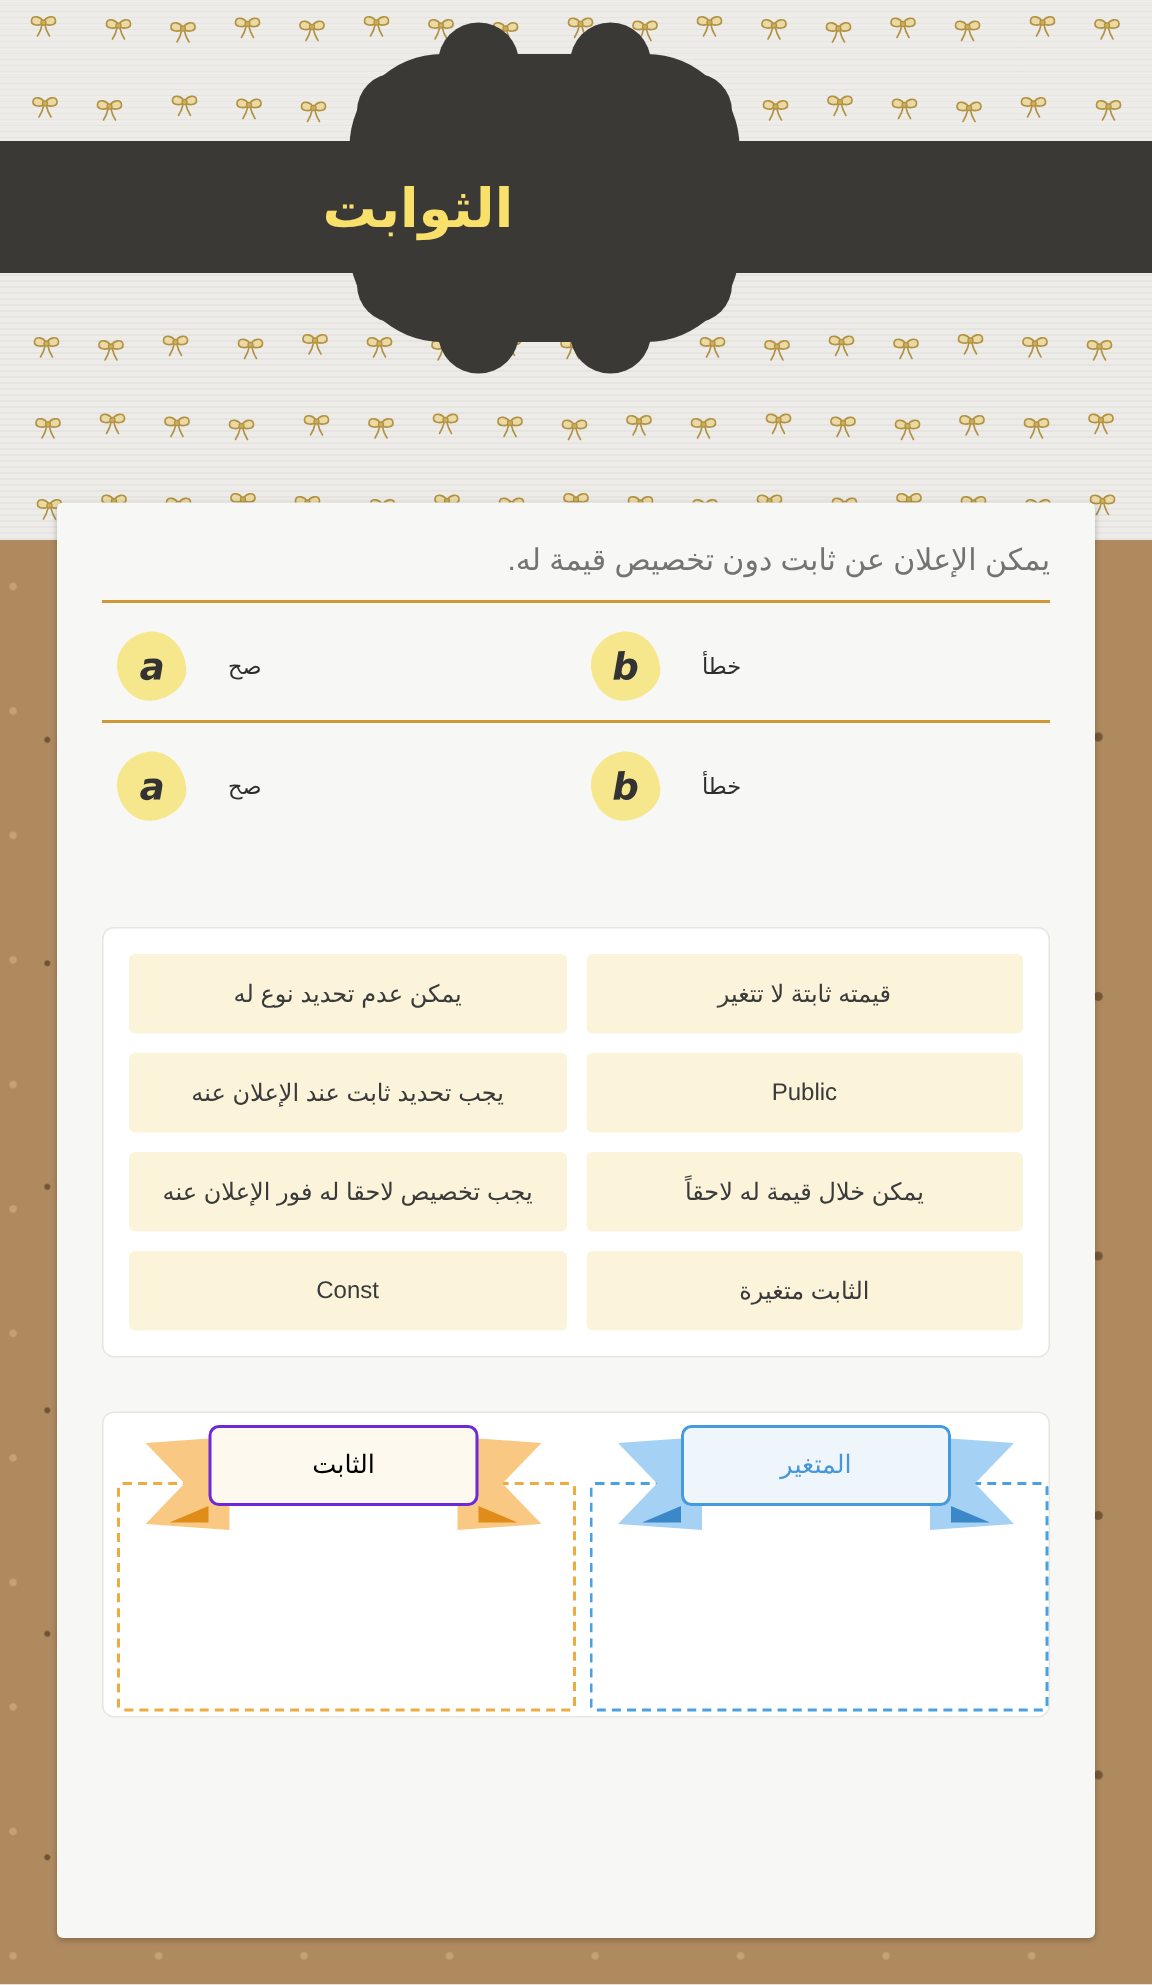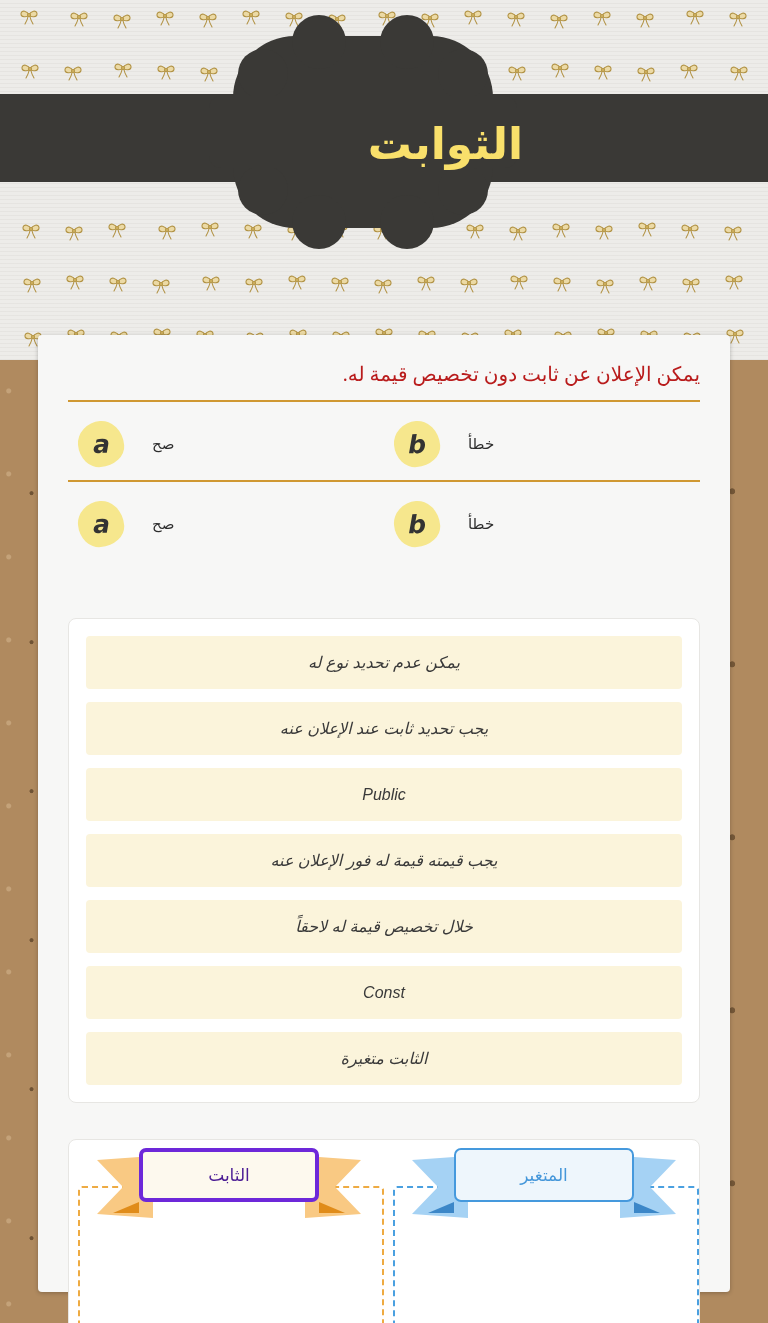--- a/index.html
+++ b/index.html
@@ -15,57 +15,57 @@
     background-size:137px 149px, 89px 101px, 211px 173px, 61px 53px, 97px 83px;}
   
   .paper{position:absolute;left:0;top:0;width:768px;height:360px;
     background-color:#edece9;
     background-image:repeating-linear-gradient(0deg, rgba(110,105,90,.06) 0 1px, transparent 1px 4px);}
   #bows{position:absolute;inset:0;}
   .bow{position:absolute;width:20px;height:18px;opacity:.92;}
   .band{position:absolute;left:0;top:94px;width:768px;height:88px;background:#3a3936;}
   .badge{position:absolute;left:203px;top:6px;width:320px;height:252px;}
   .badge svg{position:absolute;inset:0;}
-  .badge-title{position:absolute;left:0;right:0;top:112px;text-align:right;direction:rtl;
-    font-family:"DejaVu Serif","DejaVu Sans",serif;font-weight:700;font-size:44px;color:#f9e06b;}
+  .badge-title{position:absolute;left:12px;right:0;top:112px;text-align:left;direction:rtl;
+    font-family:"DejaVu Serif","DejaVu Sans",serif;font-weight:700;font-size:36px;color:#f9e06b;}
   
   .card{position:absolute;left:38px;top:335px;width:692px;height:957px;box-sizing:border-box;
     background:#f7f7f6;border-radius:4px;padding:0 30px;box-shadow:0 1px 4px rgba(0,0,0,.25);}
   .q-text{margin-top:25px;direction:rtl;text-align:right;font-size:20px;line-height:1.45;
-    color:#b91c1c;font-family:Liberation Serif, serif;}
+    color:#737373;font-family:Liberation Sans, sans-serif;}
   .q-first{margin-top:25px;}
   .q-second{margin-top:62px;}
   .divider{margin-top:11px;border-bottom:2px solid #d09832;}
   .options{margin-top:17px;display:grid;grid-template-columns:1fr 1fr;}
   .option{display:flex;align-items:center;gap:28px;height:50px;padding-left:10px;cursor:pointer;}
   .circle{width:46px;height:46px;flex:0 0 46px;background:#f6e78d;display:flex;align-items:center;
     justify-content:center;border-radius:52% 48% 55% 45% / 48% 57% 43% 52%;transform:rotate(-5deg);}
   .letter{font-style:italic;font-weight:700;font-size:25px;color:#333;transform:rotate(4deg);
     font-family:"DejaVu Sans",sans-serif;}
   .opt-label{font-size:15px;color:#2e2e2e;direction:rtl;font-family:"DejaVu Serif","DejaVu Sans",serif;}
   
   .bank{margin-top:69px;box-sizing:border-box;background:#fff;border:1px solid #e7e6e3;border-radius:8px;
-    padding:17px;display:grid;grid-template-columns:1fr;gap:13px;font-style:italic;}
+    padding:17px;display:grid;grid-template-columns:1fr 1fr;gap:13px;}
   .tile{background:#fbf4db;border-radius:4px;min-height:53px;display:flex;align-items:center;
     justify-content:center;font-size:16px;color:#3a3a3a;cursor:grab;direction:rtl;
     padding:0 10px;box-sizing:border-box;text-align:center;}
   
   .dropcard{margin-top:36px;position:relative;box-sizing:border-box;height:204px;background:#fff;
     border:1px solid #e7e6e3;border-radius:8px;}
   .dropzone{position:absolute;top:46px;width:302px;height:149px;background:#fff;border-radius:4px;}
   .dz-orange{left:9px;border:2px dashed #eeab43;}
   .dz-blue{left:324px;border:2px dashed #4aa0e0;}
   .ribbon{position:absolute;top:8px;width:268px;height:78px;}
   .ribbon svg{position:absolute;inset:0;}
   .ribbon-box{position:absolute;left:44px;top:0;width:180px;height:54px;border-radius:7px;
     box-sizing:border-box;display:flex;align-items:center;justify-content:center;direction:rtl;
     font-size:17px;font-family:"DejaVu Serif","DejaVu Sans",serif;}
   .rb-orange{left:26px;}
   .rb-blue{left:341px;}
-  .box-orange{border:4px solid #6d28d9;background:#fdf9ee;color:#4c1d95;}
+  .box-orange{border:2px solid #6d28d9;background:#fdf9ee;color:#000000;}
   .box-blue{border:2px solid #4599dd;background:#eef6fc;color:#4597da;}
 </style>
 </head>
 <body>
 
 <div class="page">
 
   <div class="paper">
     <div id="bows">
         <span class="bow" style="left:19px;top:8px"><svg viewBox="0 0 20 18" width="20" height="18">
@@ -629,24 +629,25 @@
       <div class="option">
         <span class="circle">
           <span class="letter">b</span>
         </span>
         <span class="opt-label">خطأ</span>
       </div>
     </div>
 
     <div class="bank">
       <div class="tile">يمكن عدم تحديد نوع له</div>
+      <div class="tile">قيمته ثابتة لا تتغير</div>
       <div class="tile">يجب تحديد ثابت عند الإعلان عنه</div>
       <div class="tile">Public</div>
-      <div class="tile">يجب قيمته قيمة له فور الإعلان عنه</div>
-      <div class="tile">خلال تخصيص قيمة له لاحقاً</div>
+      <div class="tile">يجب تخصيص لاحقا له فور الإعلان عنه</div>
+      <div class="tile">يمكن خلال قيمة له لاحقاً</div>
       <div class="tile">Const</div>
       <div class="tile">الثابت متغيرة</div>
     </div>
 
     <div class="dropcard">
       <div class="dropzone dz-orange"></div>
       <div class="dropzone dz-blue"></div>
 
       <div class="ribbon rb-orange">
         <svg viewBox="0 0 268 78">

